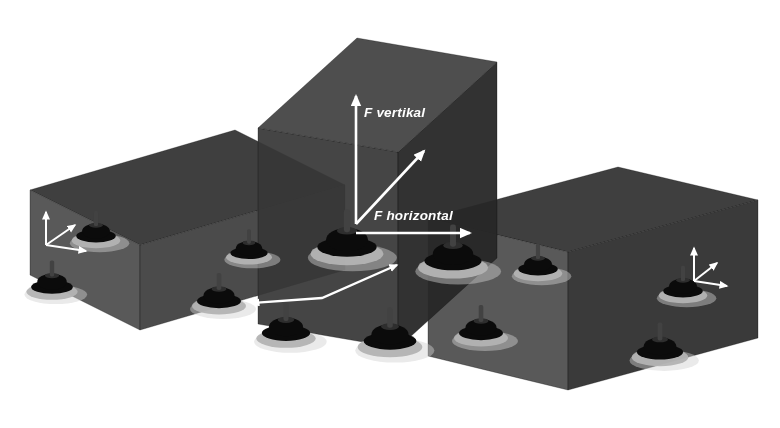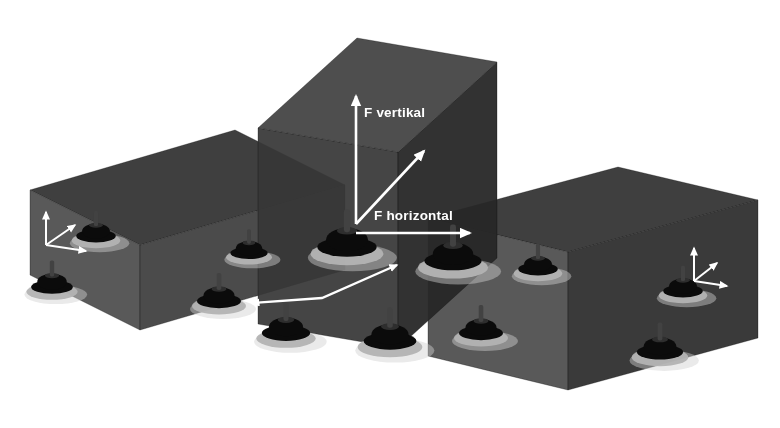--- a/index.html
+++ b/index.html
@@ -6,20 +6,21 @@
     margin: 0;
     padding: 0;
     background: #ffffff;
   }
   .stage {
     position: relative;
     width: 780px;
     height: 428px;
     background: #ffffff;
     overflow: hidden;
+    font-style: italic;
   }
   svg { display: block; }
   .face {
     stroke: rgba(0,0,0,0.35);
     stroke-width: 0.8;
     stroke-linejoin: round;
   }
   .lbl {
     font-family: "Liberation Sans", sans-serif;
     font-size: 13.5px;

